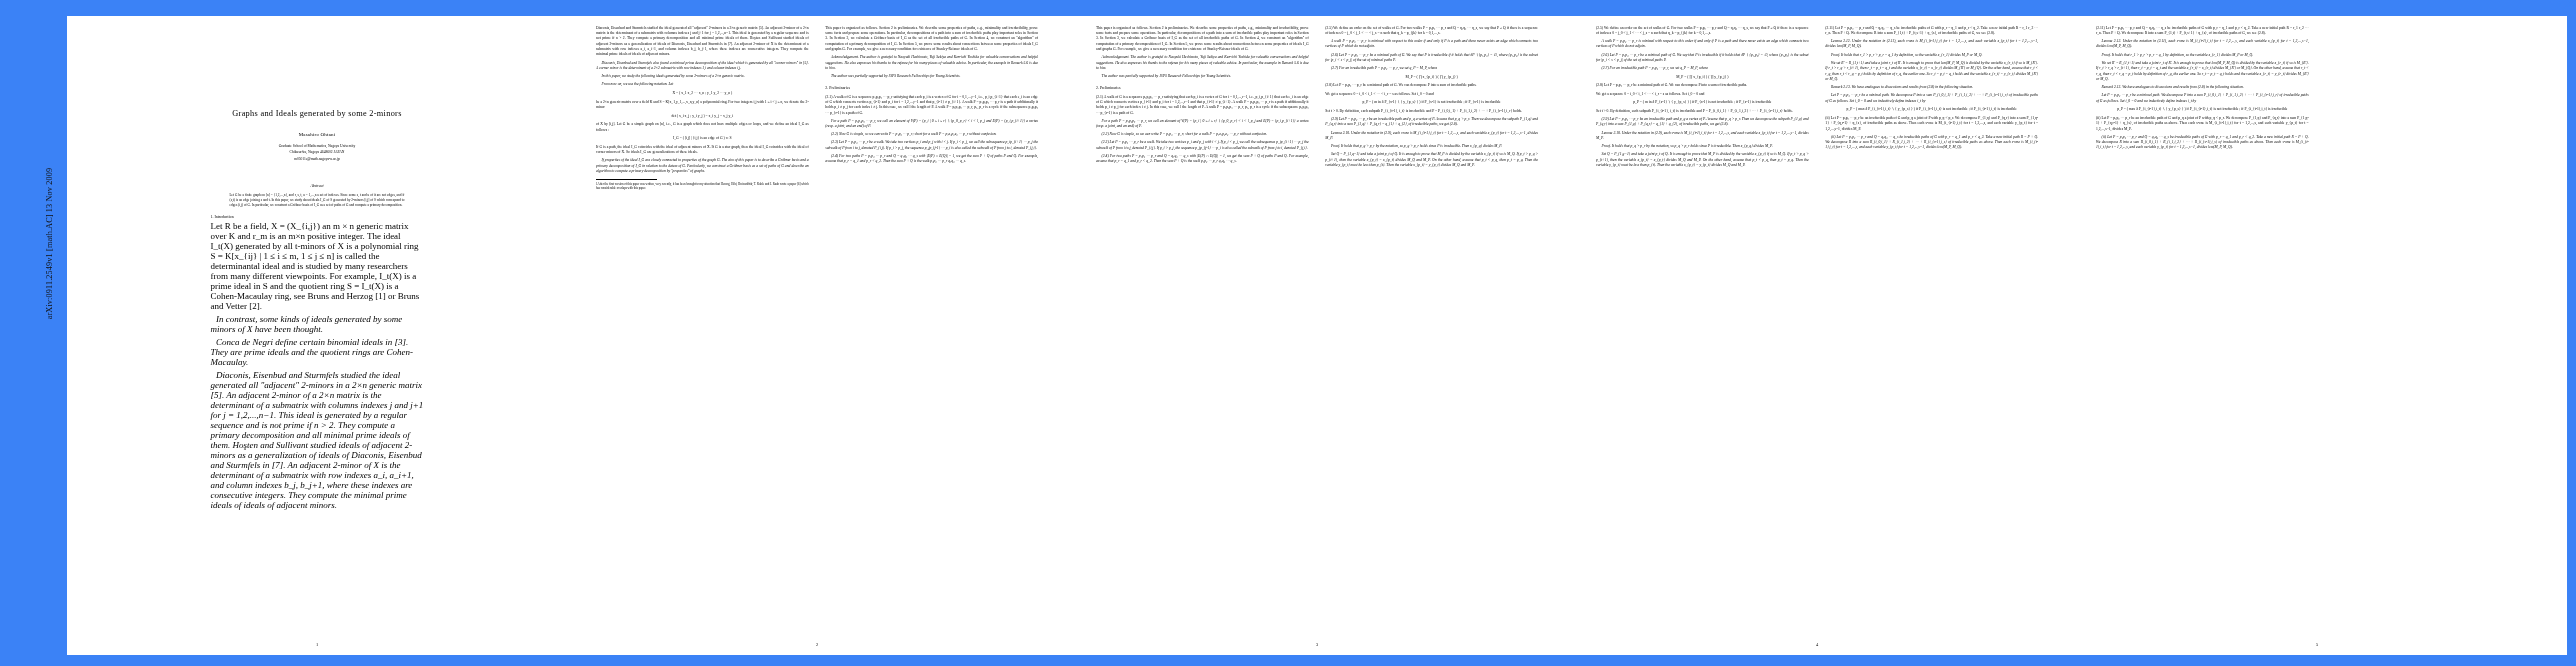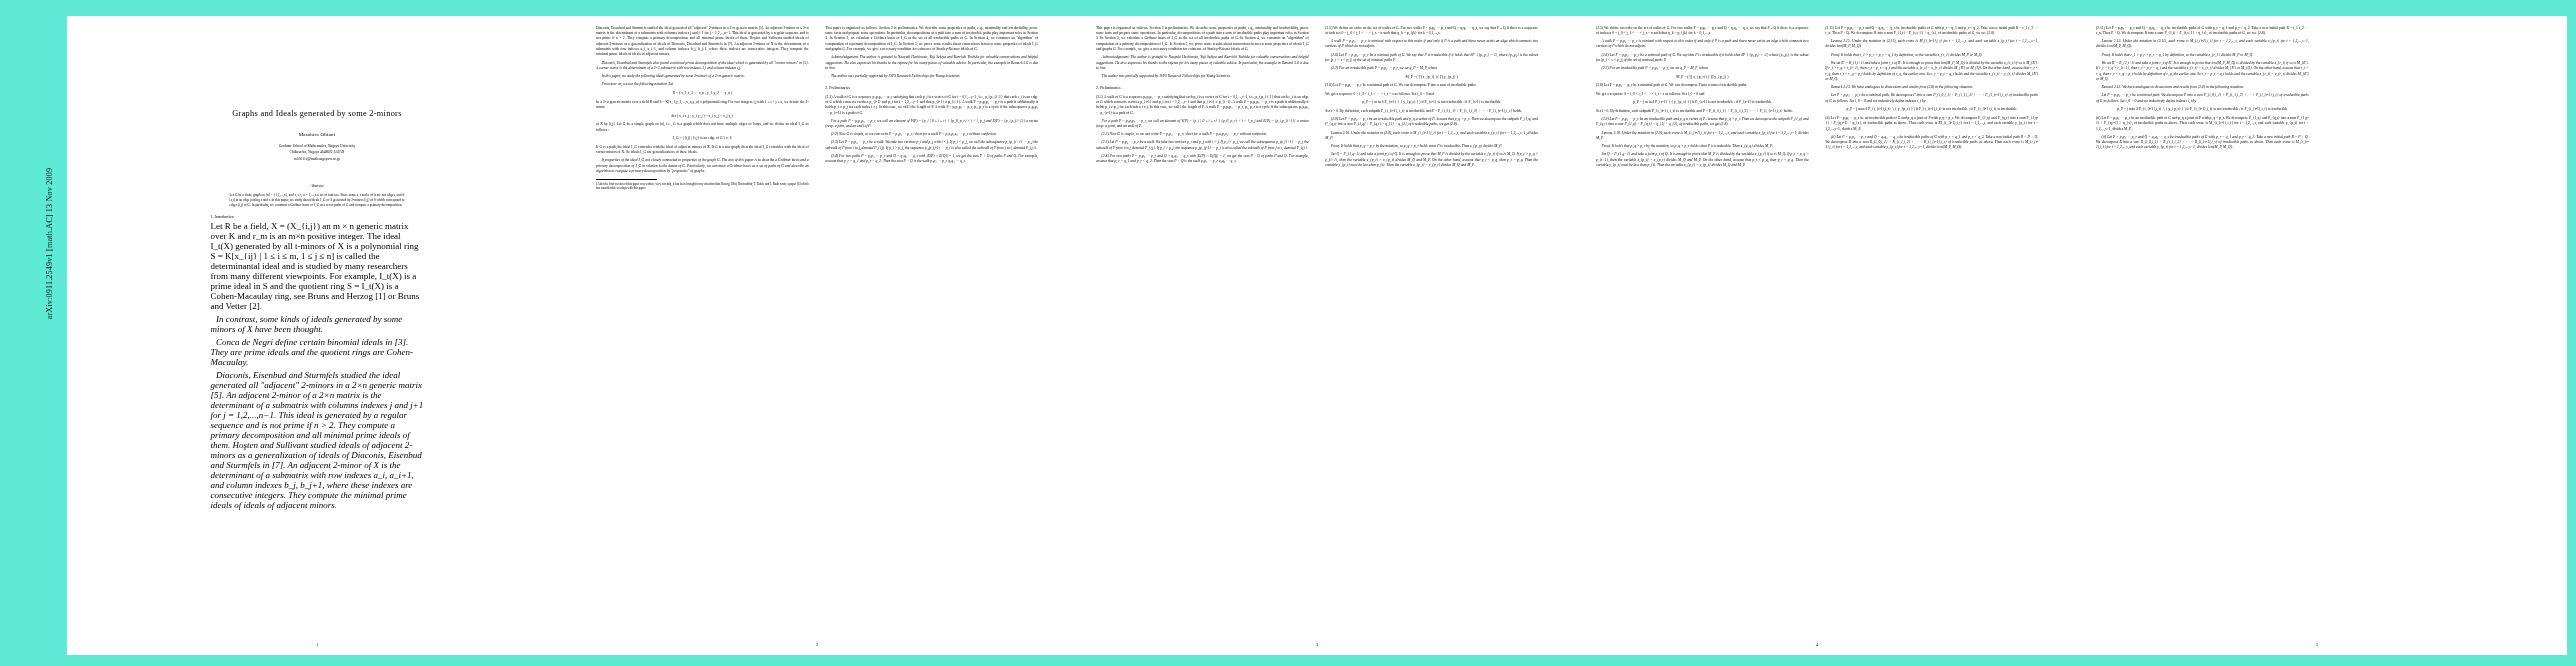--- a/index.html
+++ b/index.html
@@ -11,21 +11,21 @@
     width: 2576px;
     height: 667px;
     font-family: "Liberation Serif", serif;
     color: #000000;
     overflow: hidden;
   }
   .sheet {
     position: relative;
     width: 2576px;
     height: 667px;
-    background: #5eead4;
+    background: #3b82f6;
   }
   .arxiv-stamp {
     position: absolute;
     left: -34px;
     top: 239px;
     width: 167px;
     transform: rotate(-90deg);
     transform-origin: center center;
     font-family: "Liberation Serif", serif;
     font-size: 8.3px;

